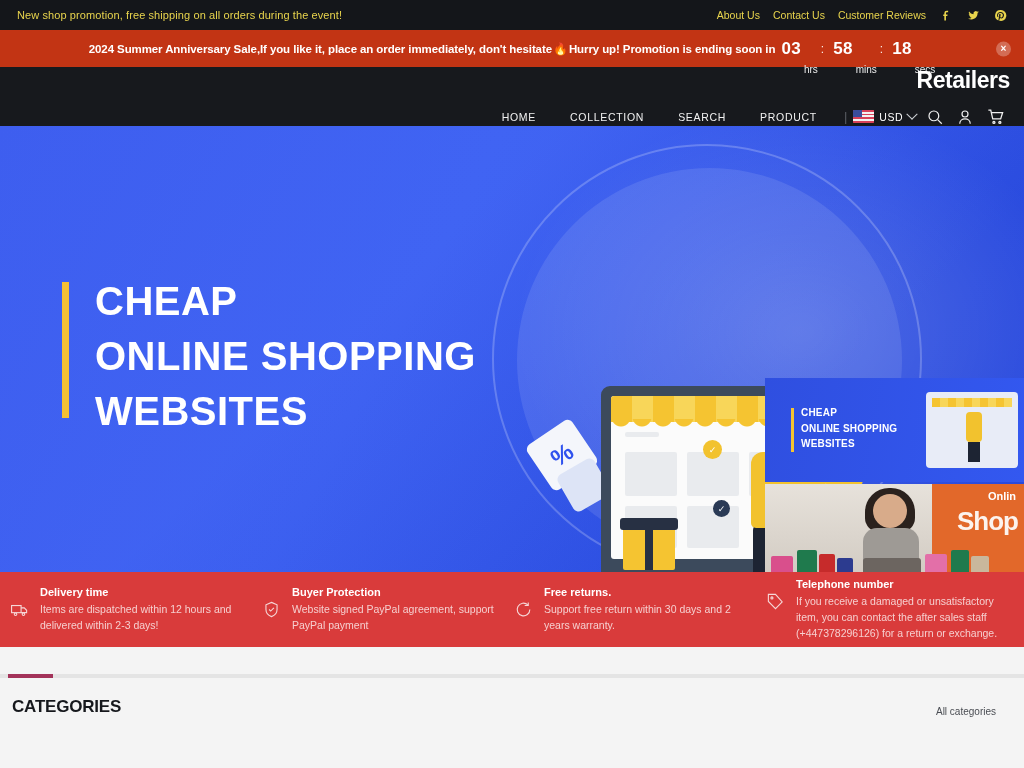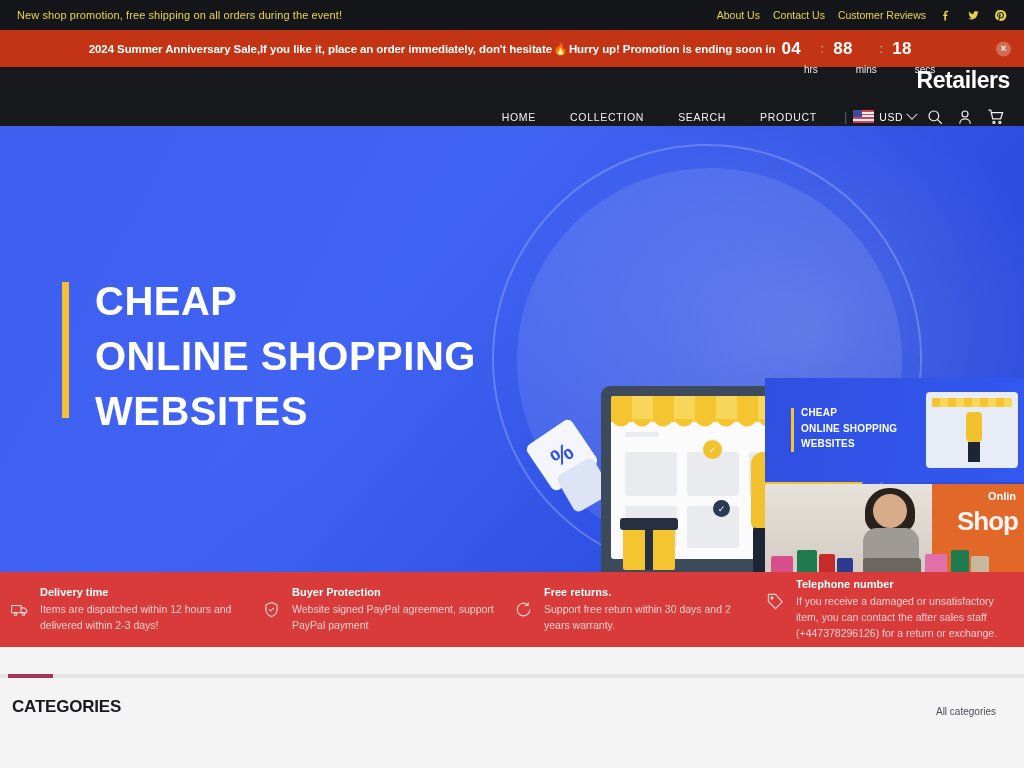--- a/index.html
+++ b/index.html
@@ -205,24 +205,24 @@
         </svg>
     </span>
   </div>
 </div>
 
 <div class="promo">
   <div class="promo-inner">
     <span class="promo-text">2024 Summer Anniversary Sale,If you like it, place an order immediately, don't hesitate</span>
     <span class="fire">🔥</span>
     <span class="promo-text">Hurry up! Promotion is ending soon in</span>
-    <span class="cd-num">04</span>
+    <span class="cd-num">03</span>
     <span class="cd-unit">hrs</span>
     <span class="cd-sep">:</span>
-    <span class="cd-num">88</span>
+    <span class="cd-num">58</span>
     <span class="cd-unit">mins</span>
     <span class="cd-sep">:</span>
     <span class="cd-num">18</span>
     <span class="cd-unit">secs</span>
   </div>
   <div class="promo-close">×</div>
 </div>
 
 <div class="header">
   <div class="logo">Retailers</div>

